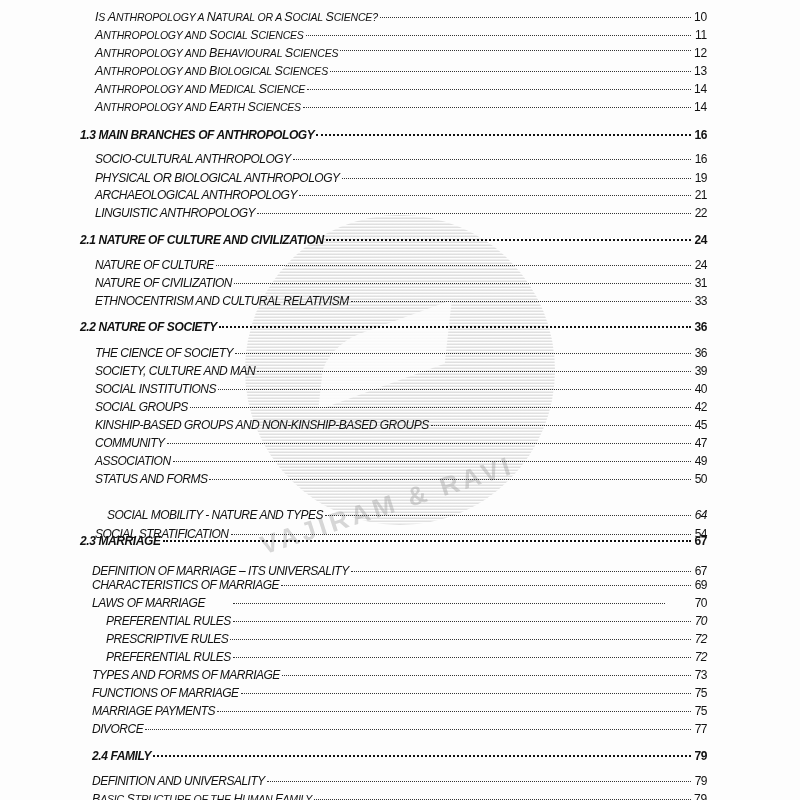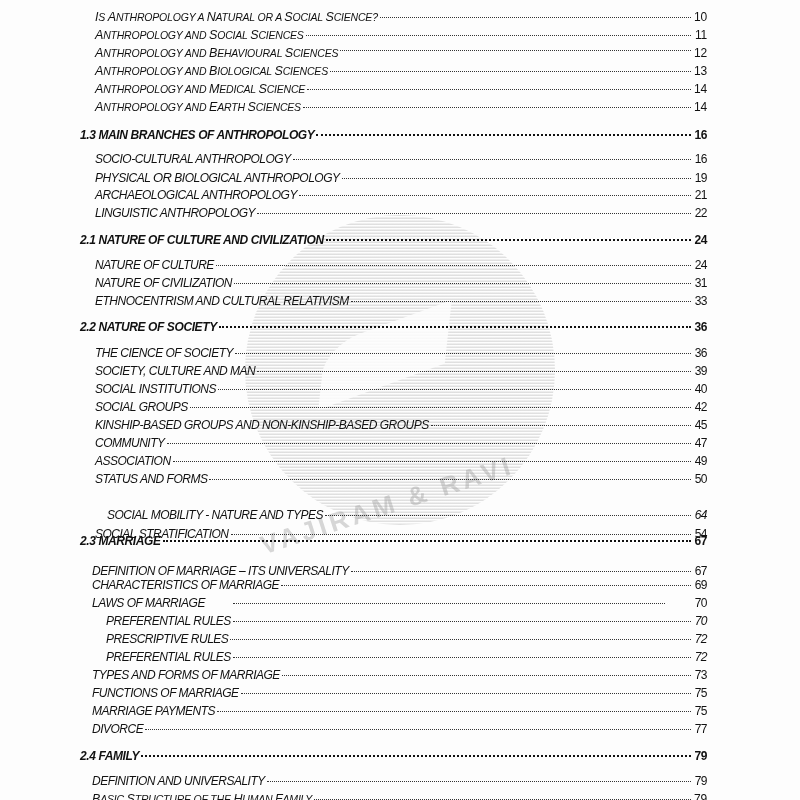--- a/index.html
+++ b/index.html
@@ -214,21 +214,21 @@
     <span class="title">MARRIAGE PAYMENTS</span>
     <span class="leader"></span>
     <span class="page-num">75</span>
   </div>
   <div class="toc-row sub" style="left:92px; top:722px;">
     <span class="title">DIVORCE</span>
     <span class="leader"></span>
     <span class="page-num">77</span>
   </div>
 
-  <div class="toc-row section" style="left:80px; top:749px;">
+  <div class="toc-row section" style="left:92px; top:749px;">
     <span class="title">2.4 FAMILY</span>
     <span class="leader"></span>
     <span class="page-num">79</span>
   </div>
   <div class="toc-row sub" style="left:92px; top:774px;">
     <span class="title">DEFINITION AND UNIVERSALITY</span>
     <span class="leader"></span>
     <span class="page-num">79</span>
   </div>
   <div class="toc-row sc" style="left:92px; top:792px;">

